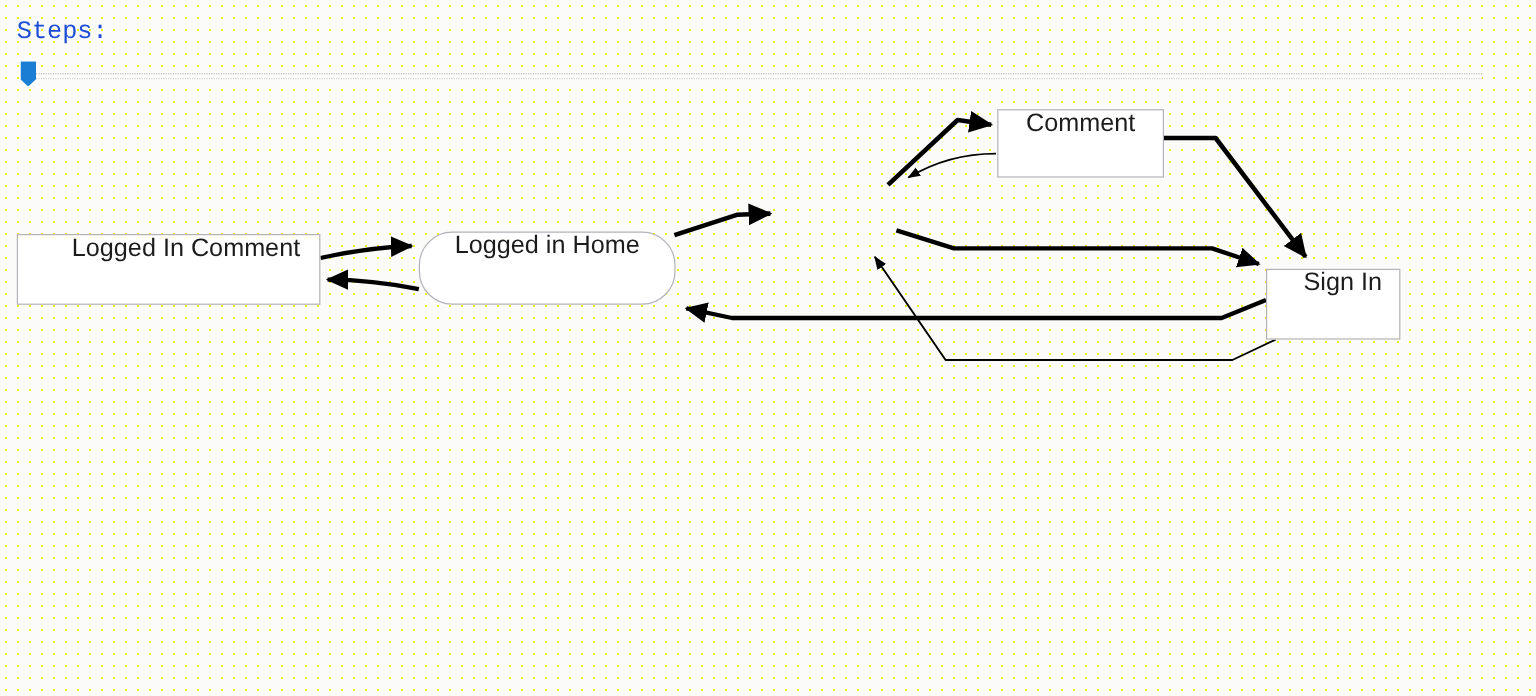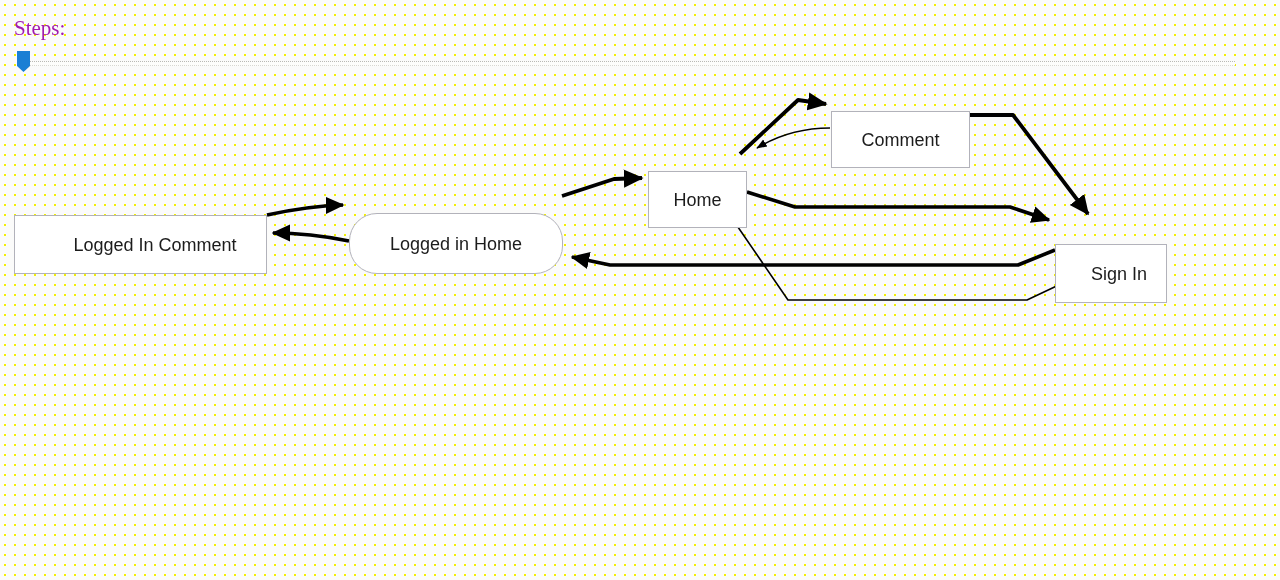--- a/index.html
+++ b/index.html
@@ -23,23 +23,23 @@
     position: absolute;
     left: 0;
     top: 0;
     width: 1280px;
     height: 80px;
   }
   #steps-label {
     position: absolute;
     left: 14px;
     top: 16px;
-    font-family: Liberation Serif, serif;
+    font-family: Liberation Mono, monospace;
     font-size: 21px;
-    color: #a21caf;
+    color: #1d4ed8;
     letter-spacing: 0px;
     white-space: nowrap;
   }
   #steps-timeline {
     position: absolute;
     left: 30px;
     top: 61px;
     width: 1205px;
     height: 3px;
     border-top: 1px dotted #b9b9b4;
@@ -71,29 +71,28 @@
     width: 1280px;
     height: 580px;
   }
 
   .node {
     position: absolute;
     box-sizing: border-box;
     background: #ffffff;
     border: 1px solid #b2b2ba;
     display: flex;
-    align-items: center;
+    align-items: flex-start;
     justify-content: center;
     color: #1c1c1c;
     font-family: "Liberation Sans", sans-serif;
-    font-size: 18px;
+    font-size: 21px;
     line-height: 1;
     white-space: nowrap;
     z-index: 5;
-    margin-top: 20px;
   }
 
   #node-logged-in-comment { left: 14px;   top: 195px; width: 253px; height: 59px; padding-left: 29px; }
   #node-logged-in-home    { left: 349px;  top: 193px; width: 214px; height: 61px; border-radius: 28px; }
   #node-home              { left: 648px;  top: 151px; width: 99px;  height: 57px; }
   #node-comment           { left: 831px;  top: 91px;  width: 139px; height: 57px; }
   #node-sign-in           { left: 1055px; top: 224px; width: 112px; height: 59px; padding-left: 16px; }
 </style>
 </head>
 <body>
@@ -136,23 +135,20 @@
   </svg>
 
   <div class="node" id="node-logged-in-comment">
     <span>Logged In Comment</span>
   </div>
 
   <div class="node" id="node-logged-in-home">
     <span>Logged in Home</span>
   </div>
 
-  <div class="node" id="node-home">
-    <span>Home</span>
-  </div>
 
   <div class="node" id="node-comment">
     <span>Comment</span>
   </div>
 
   <div class="node" id="node-sign-in">
     <span>Sign In</span>
   </div>
 
 </div>

